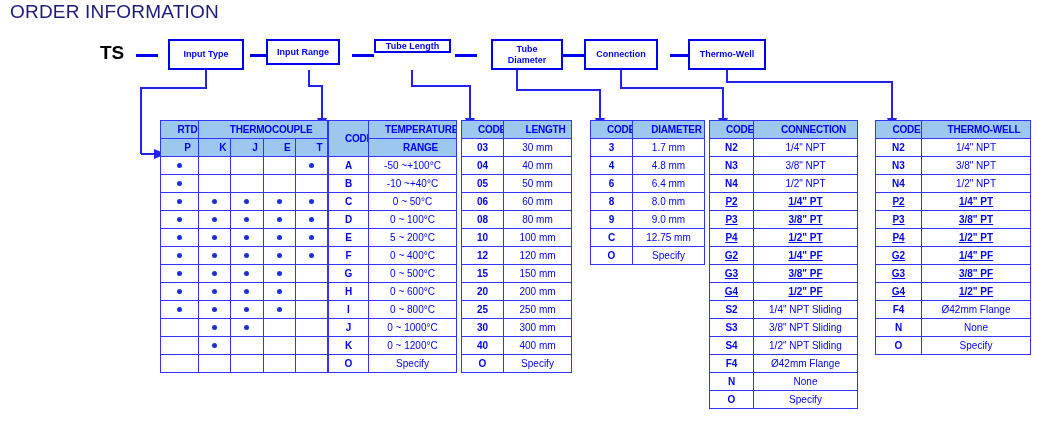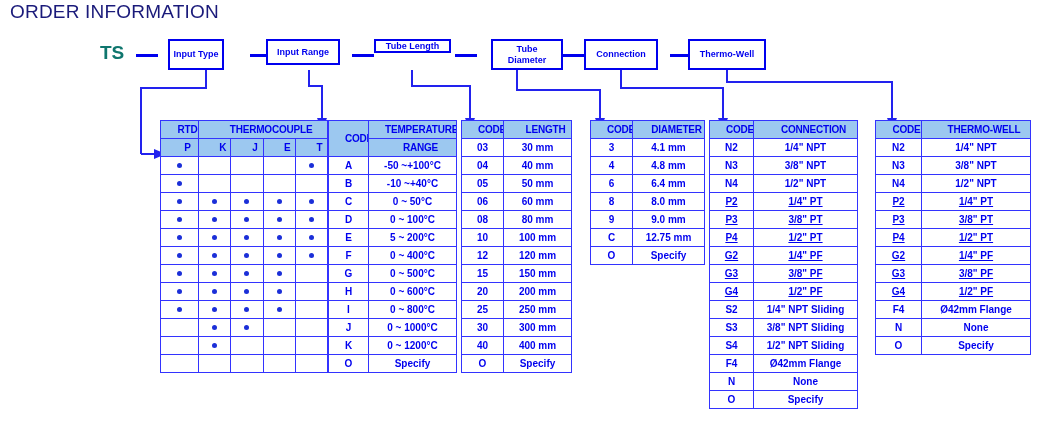--- a/index.html
+++ b/index.html
@@ -13,21 +13,21 @@
   
   #title{
     position:absolute;left:10px;top:1px;
     font-size:19px;font-weight:normal;letter-spacing:.2px;
     color:#1a1a7a;white-space:nowrap;
   }
 
   
   #ts-label{
     position:absolute;left:100px;top:42px;
-    font-size:19px;font-weight:bold;color:#0f766e;
+    font-size:19px;font-weight:bold;color:#000000;
   }
 
   
   .fbox{
     position:absolute;box-sizing:border-box;
     border:2px solid #0000ee;background:#ffffff;
     color:#0000ee;font-size:9px;font-weight:bold;
     display:flex;align-items:center;justify-content:center;
     text-align:center;line-height:1.12;
   }
@@ -58,21 +58,21 @@
   }
   .tbl th{
     background:#9cc8f0;
     font-weight:bold;
     font-size:10px;
     letter-spacing:-.2px;
     padding-left:16px;
   }
   .hdr2{background:#9cc8f0;font-weight:bold;}
   .code{font-weight:bold;font-size:11px;}
-  .val{font-size:9.5px;font-weight:bold;text-align:left;padding-left:7px;}
+  .val{font-size:9.5px;font-weight:normal;text-align:left;padding-left:7px;}
   .val.ctr{text-align:center;padding-left:0;}
   .ul{text-decoration:underline;font-weight:bold;}
   .dotcell{position:relative;}
   .dot{
     display:block;width:5px;height:5px;border-radius:50%;
     background:#1b2fd8;margin:0 auto;
   }
   .narrow{letter-spacing:-.4px;}
 </style>
 </head>
@@ -83,21 +83,21 @@
   <div id="title">ORDER INFORMATION</div>
   <div id="ts-label">TS</div>
 
   <div class="dash" style="left:136px;top:54px;width:22px;"></div>
   <div class="dash" style="left:250px;top:54px;width:22px;"></div>
   <div class="dash" style="left:352px;top:54px;width:22px;"></div>
   <div class="dash" style="left:455px;top:54px;width:22px;"></div>
   <div class="dash" style="left:562px;top:54px;width:22px;"></div>
   <div class="dash" style="left:670px;top:54px;width:22px;"></div>
 
-  <div class="fbox" style="left:168px;top:39px;width:56px;height:31px;">Input Type</div>
+  <div class="fbox" style="left:168px;top:39px;width:76px;height:31px;">Input Type</div>
   <div class="fbox" style="left:266px;top:39px;width:74px;height:26px;">Input Range</div>
   <div class="fbox" style="left:374px;top:39px;width:77px;height:14px;">Tube Length</div>
   <div class="fbox" style="left:481px;top:39px;width:72px;height:31px;margin-left:10px;">
       <span style="white-space:pre-line">Tube
 Diameter</span>
     </div>
   <div class="fbox" style="left:584px;top:39px;width:74px;height:31px;">Connection</div>
   <div class="fbox" style="left:688px;top:39px;width:78px;height:31px;">Thermo-Well</div>
 
   <svg id="wires" viewBox="0 0 1037 422">
@@ -455,21 +455,21 @@
       </colgroup>
     <thead>
       <tr>
         <th>CODE</th>
         <th>DIAMETER</th>
       </tr>
     </thead>
     <tbody>
         <tr>
           <td class="code">3</td>
-          <td class="val">4.1 mm</td>
+          <td class="val">1.7 mm</td>
         </tr>
         <tr>
           <td class="code">4</td>
           <td class="val">4.8 mm</td>
         </tr>
         <tr>
           <td class="code">6</td>
           <td class="val">6.4 mm</td>
         </tr>
         <tr>

